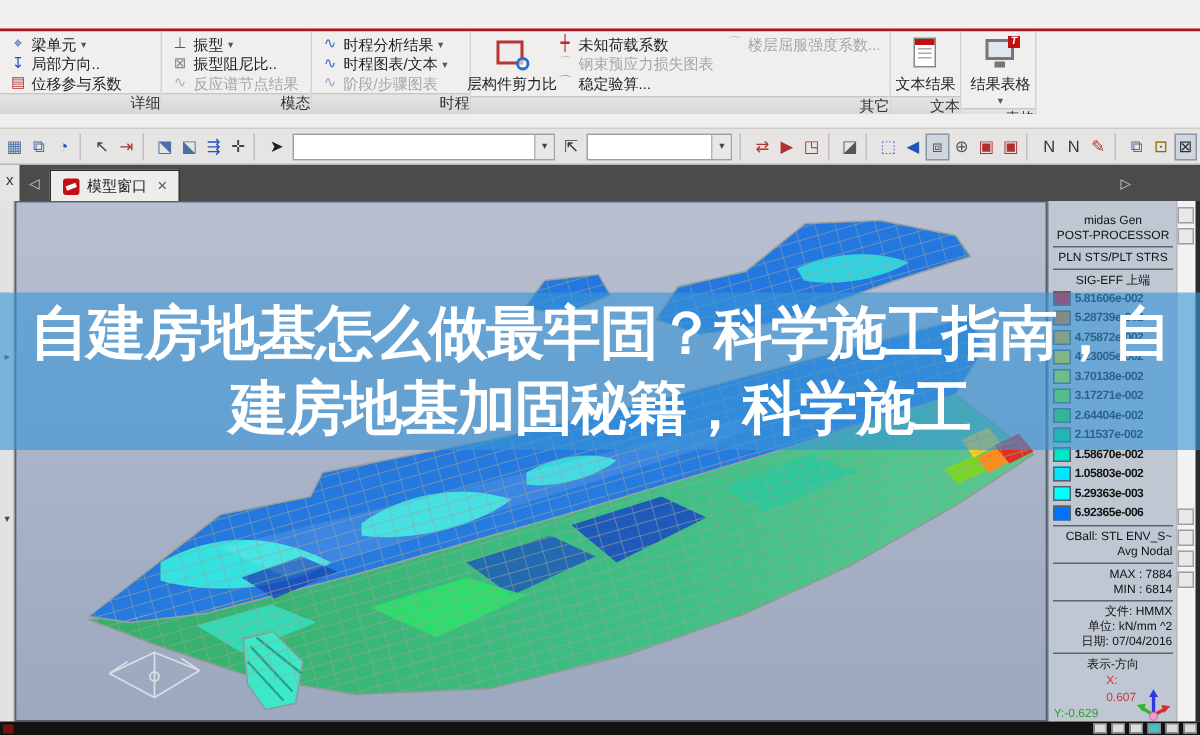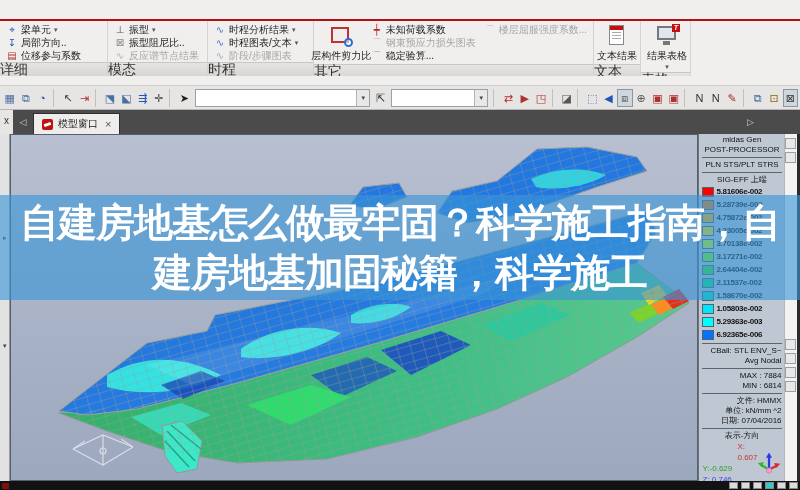--- a/index.html
+++ b/index.html
@@ -11,21 +11,21 @@
   .rtab{padding:0 15px;line-height:19px;cursor:default;}
   .rtab.active{background:#c00a0a;color:#fff;font-weight:bold;}
   .winctl{margin-left:auto;display:flex;align-items:center;gap:8px;padding-right:8px;color:#d8d8d8;font-size:10px;}
   .winctl span{line-height:19px;}
   .redline{position:absolute;left:0;top:19px;width:800px;height:2px;background:#b01111;}
 
   
   .ribbon{position:absolute;left:0;top:21px;width:800px;height:55px;background:#f0efee;display:flex;}
   .grp{display:flex;flex-direction:column;border-right:1px solid #d5d3d1;}
   .grp-body{flex:1;display:flex;align-items:flex-start;padding:2px 4px 0 4px;gap:4px;}
-  .grp-label{height:14px;background:linear-gradient(#e6e4e2,#d8d6d4);border-top:1px solid #c9c7c5;font-size:14px;color:#333;text-align:left;line-height:13px;}
+  .grp-label{height:14px;background:linear-gradient(#e6e4e2,#d8d6d4);border-top:1px solid #c9c7c5;font-size:10px;color:#333;text-align:right;line-height:13px;}
   .stack{display:flex;flex-direction:column;}
   .ritem{display:flex;align-items:center;gap:3px;height:13px;font-size:10px;color:#222;white-space:nowrap;padding:0 2px;cursor:default;}
   .ritem .ic{width:12px;font-size:10px;line-height:12px;text-align:center;}
   .ritem.dis{color:#a6a6a6;}
   .arrow{font-size:7px;color:#555;}
   .bigbtn{width:auto;min-width:44px;display:flex;flex-direction:column;align-items:center;justify-content:flex-start;padding:1px 3px;font-size:10px;color:#222;white-space:nowrap;cursor:default;}
   .bigbtn .bico{width:26px;height:24px;position:relative;margin-bottom:1px;}
   
   .ico-col{position:absolute;left:4px;top:2px;width:7px;height:18px;background:#e9e9e9;border:1px solid #999;border-radius:3px;}
   .ico-col2{left:14px;}
@@ -61,21 +61,21 @@
 
   
   .main{position:absolute;left:0;top:134px;width:800px;height:347px;display:flex;}
   .lstrip{width:12px;background:#e2e2e2;border-right:1px solid #9b9b9b;color:#444;font-size:7px;display:flex;flex-direction:column;align-items:center;}
   .lstrip span{margin-top:100px;}
   .lstrip span+span{margin-top:100px;}
   .viewport{width:688px;height:347px;position:relative;border:1px solid #55606e;background:#a9b4c6;}
   .viewport svg{display:block;}
 
   
-  .panel{width:98px;background:#bfc7d3;border-left:1px solid #6a7481;padding:1px 2px 0 3px;font-size:8px;color:#111;overflow:hidden;}
+  .panel{width:98px;background:#bfc7d3;border-left:1px solid #6a7481;padding:8px 2px 0 3px;font-size:8px;color:#111;overflow:hidden;}
   .p-c{text-align:center;line-height:10px;white-space:nowrap;}
   .p-l{text-align:right;line-height:10px;white-space:nowrap;}
   .p-hr{height:1px;background:#5a6470;margin:2px 0;}
   .lrow{display:flex;align-items:center;height:13px;gap:2px;}
   .lrow .sq{width:12px;height:10px;border:1px solid #57606b;flex:none;}
   .lrow .lv{font-size:8px;font-weight:bold;white-space:nowrap;letter-spacing:-0.3px;}
   .dirbox{display:flex;align-items:center;}
   .dirvals{flex:1;}
   .dx{color:#cc3333;line-height:11px;margin-left:35px;}
   .dy{color:#2ca02c;line-height:11px;}

